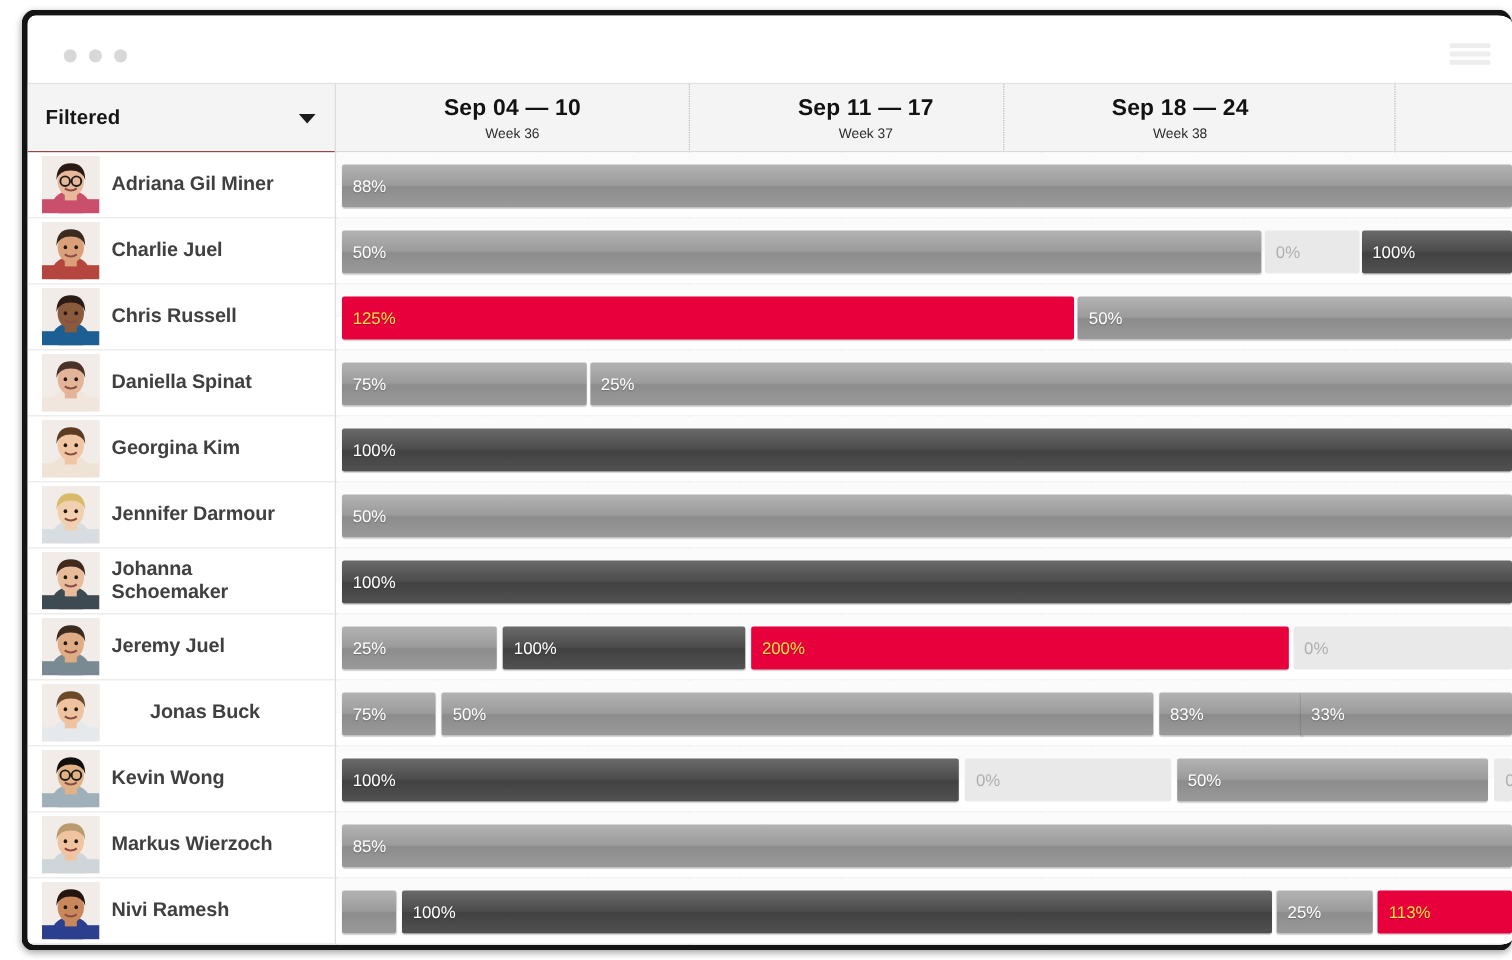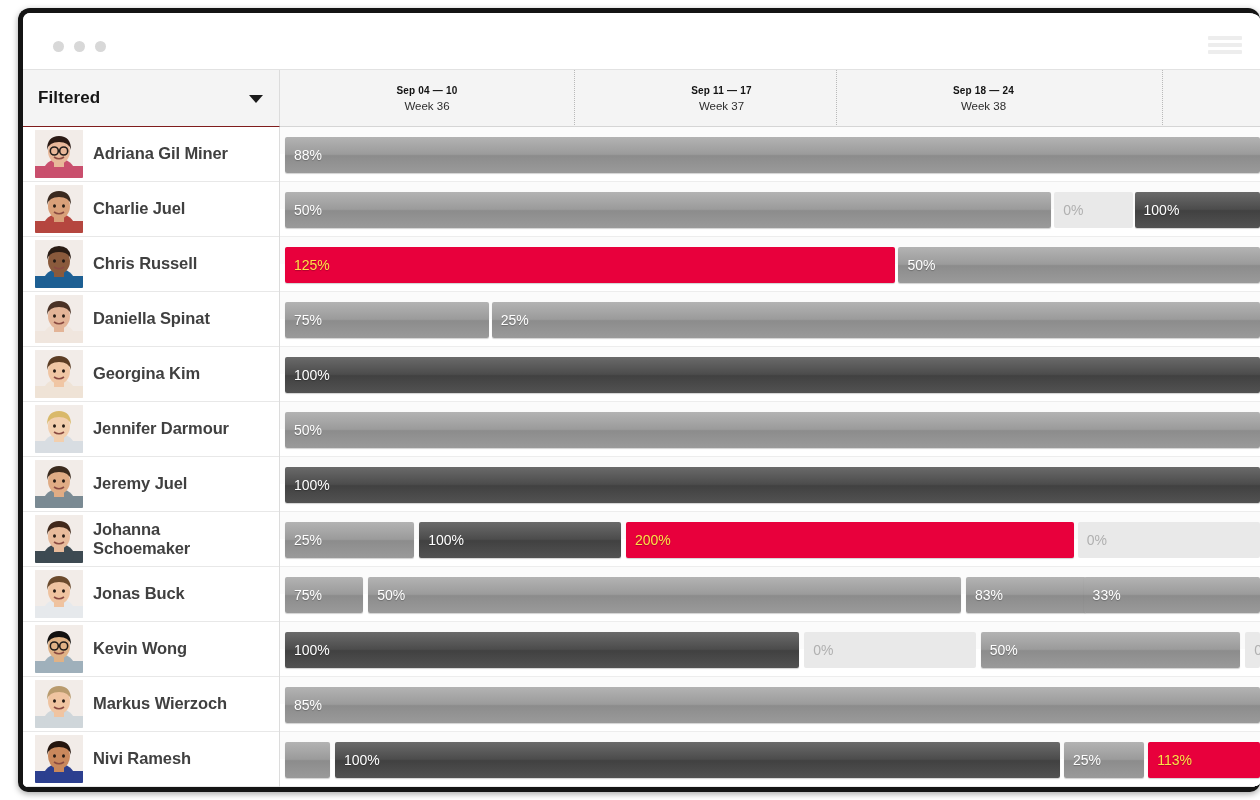--- a/index.html
+++ b/index.html
@@ -71,21 +71,21 @@
     border-bottom: 1px solid #d5d5d5;
     overflow: hidden;
   }
   .week-head {
     position: absolute; top: 0; height: 57px;
     border-left: 1px dotted #b9b9b9;
     display: flex; flex-direction: column;
     align-items: center; justify-content: center;
   }
   .week-head:first-child { border-left: none; }
-  .week-range { font-size: 10px; font-weight: bold; color: #121212; letter-spacing: .2px; }
+  .week-range { font-size: 19px; font-weight: bold; color: #121212; letter-spacing: .2px; }
   .week-num { font-size: 11.5px; color: #2d2d2d; margin-top: 4px; }
 
   
   #name-list {
     position: absolute; left: 0; top: 57px;
     width: 257px; bottom: 0;
     border-right: 1px solid #dcdcdc;
     background: #fff;
   }
   .person-row {
@@ -293,53 +293,53 @@
               </g>
               <path d="M19 27 Q24 30.5 29 27" stroke="#8a4b42" stroke-width="1.6" fill="none"></path>
             </svg>
           </div>
           <div class="person-name">Jennifer Darmour</div>
         </div>
         <div class="person-row" style="height: 55px;">
           <div class="avatar">
             <svg viewBox="0 0 48 48" preserveAspectRatio="none">
               <rect width="48" height="48" fill="#f2ece8"></rect>
+              <rect x="0" y="36" width="48" height="12" fill="#3d4a52"></rect>
+              <ellipse cx="24" cy="40" rx="15" ry="11" fill="#3d4a52"></ellipse>
+              <rect x="19" y="28" width="10" height="9" fill="#e8bb9b"></rect>
+              <ellipse cx="24" cy="21" rx="11" ry="13" fill="#e8bb9b"></ellipse>
+              <path d="M12 20 Q12 6 24 6 Q36 6 36 20 Q34 12 24 12 Q14 12 12 20 Z" fill="#41291c"></path>
+              <g fill="#241a14">
+                <ellipse cx="19.5" cy="21" rx="1.5" ry="1.7"></ellipse>
+                <ellipse cx="28.5" cy="21" rx="1.5" ry="1.7"></ellipse>
+              </g>
+              <path d="M19 27 Q24 30.5 29 27" stroke="#8a4b42" stroke-width="1.6" fill="none"></path>
+            </svg>
+          </div>
+          <div class="person-name">Johanna<br>Schoemaker</div>
+        </div>
+        <div class="person-row" style="height: 55px;">
+          <div class="avatar">
+            <svg viewBox="0 0 48 48" preserveAspectRatio="none">
+              <rect width="48" height="48" fill="#f2ece8"></rect>
               <rect x="0" y="36" width="48" height="12" fill="#7a8a93"></rect>
               <ellipse cx="24" cy="40" rx="15" ry="11" fill="#7a8a93"></ellipse>
               <rect x="19" y="28" width="10" height="9" fill="#e0ac85"></rect>
               <ellipse cx="24" cy="21" rx="11" ry="13" fill="#e0ac85"></ellipse>
               <path d="M12 20 Q12 6 24 6 Q36 6 36 20 Q34 12 24 12 Q14 12 12 20 Z" fill="#3b2a1d"></path>
               <g fill="#241a14">
                 <ellipse cx="19.5" cy="21" rx="1.5" ry="1.7"></ellipse>
                 <ellipse cx="28.5" cy="21" rx="1.5" ry="1.7"></ellipse>
               </g>
               <path d="M19 27 Q24 30.5 29 27" stroke="#8a4b42" stroke-width="1.6" fill="none"></path>
             </svg>
           </div>
           <div class="person-name">Jeremy Juel</div>
         </div>
-        <div class="person-row" style="height: 55px;">
-          <div class="avatar">
-            <svg viewBox="0 0 48 48" preserveAspectRatio="none">
-              <rect width="48" height="48" fill="#f2ece8"></rect>
-              <rect x="0" y="36" width="48" height="12" fill="#3d4a52"></rect>
-              <ellipse cx="24" cy="40" rx="15" ry="11" fill="#3d4a52"></ellipse>
-              <rect x="19" y="28" width="10" height="9" fill="#e8bb9b"></rect>
-              <ellipse cx="24" cy="21" rx="11" ry="13" fill="#e8bb9b"></ellipse>
-              <path d="M12 20 Q12 6 24 6 Q36 6 36 20 Q34 12 24 12 Q14 12 12 20 Z" fill="#41291c"></path>
-              <g fill="#241a14">
-                <ellipse cx="19.5" cy="21" rx="1.5" ry="1.7"></ellipse>
-                <ellipse cx="28.5" cy="21" rx="1.5" ry="1.7"></ellipse>
-              </g>
-              <path d="M19 27 Q24 30.5 29 27" stroke="#8a4b42" stroke-width="1.6" fill="none"></path>
-            </svg>
-          </div>
-          <div class="person-name">Johanna<br>Schoemaker</div>
-        </div>
-        <div class="person-row" style="height: 55px;">
+        <div class="person-row" style="height: 55px; gap: 32px;">
           <div class="avatar">
             <svg viewBox="0 0 48 48" preserveAspectRatio="none">
               <rect width="48" height="48" fill="#f2ece8"></rect>
               <rect x="0" y="36" width="48" height="12" fill="#e6e9ec"></rect>
               <ellipse cx="24" cy="40" rx="15" ry="11" fill="#e6e9ec"></ellipse>
               <rect x="19" y="28" width="10" height="9" fill="#efc3a0"></rect>
               <ellipse cx="24" cy="21" rx="11" ry="13" fill="#efc3a0"></ellipse>
               <path d="M12 20 Q12 6 24 6 Q36 6 36 20 Q34 12 24 12 Q14 12 12 20 Z" fill="#6b4a2c"></path>
               <g fill="#241a14">
                 <ellipse cx="19.5" cy="21" rx="1.5" ry="1.7"></ellipse>

